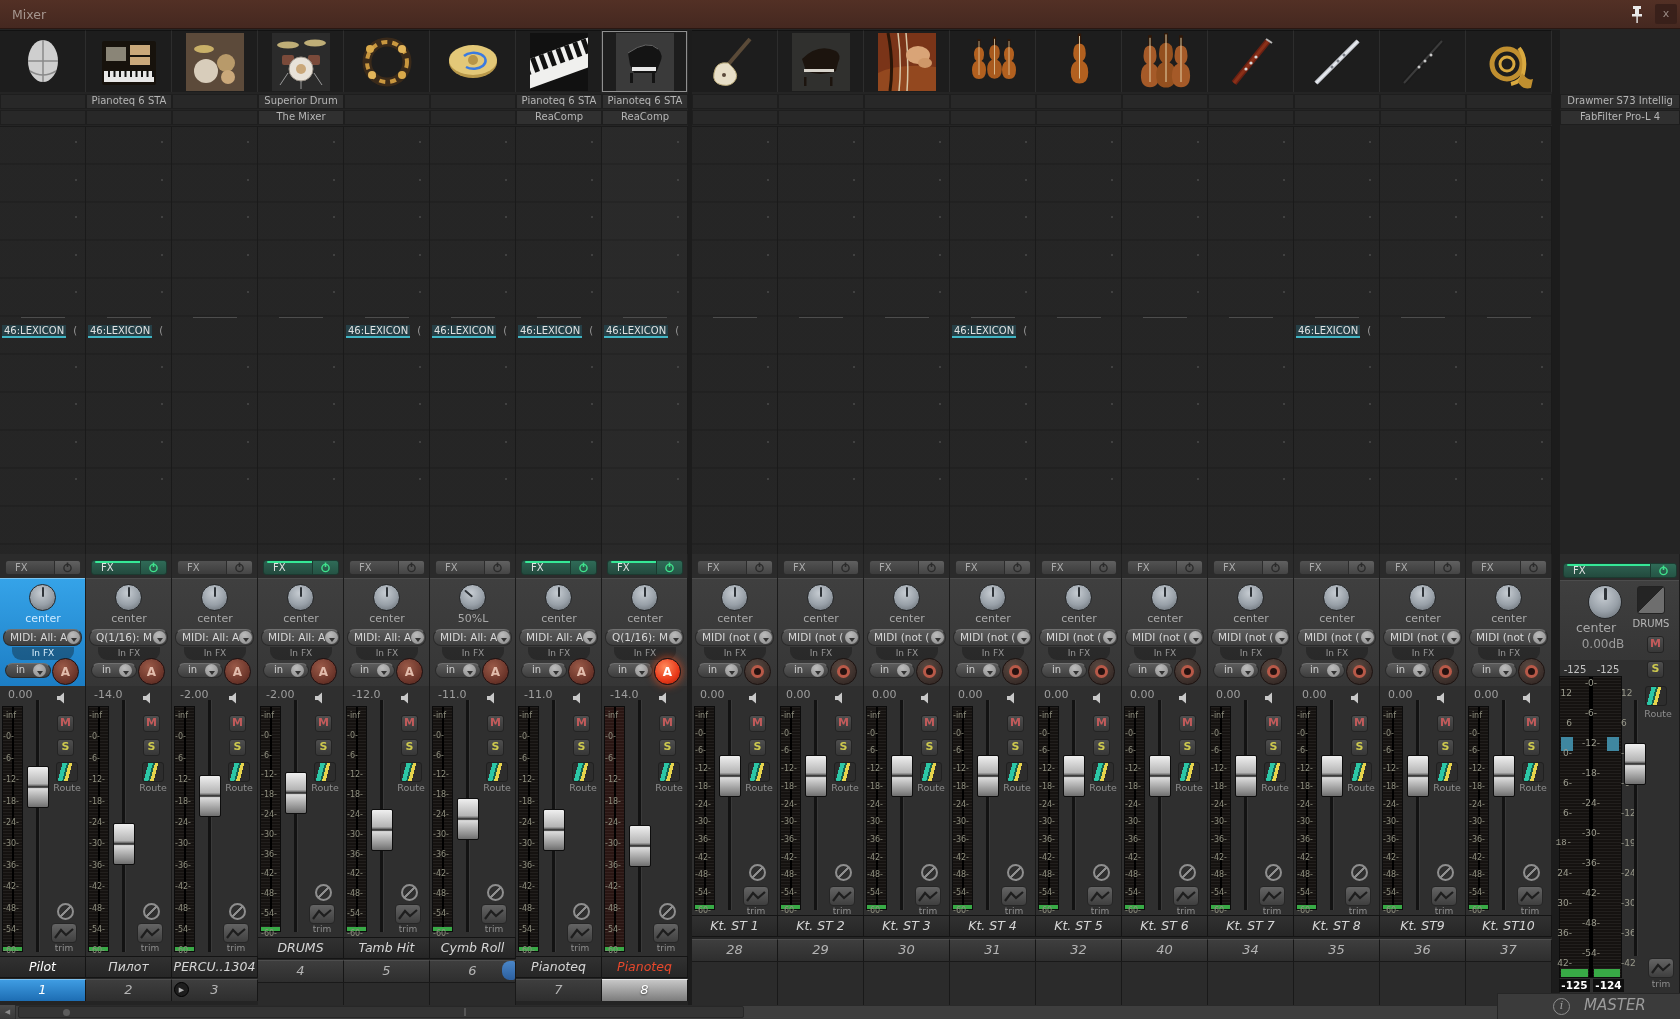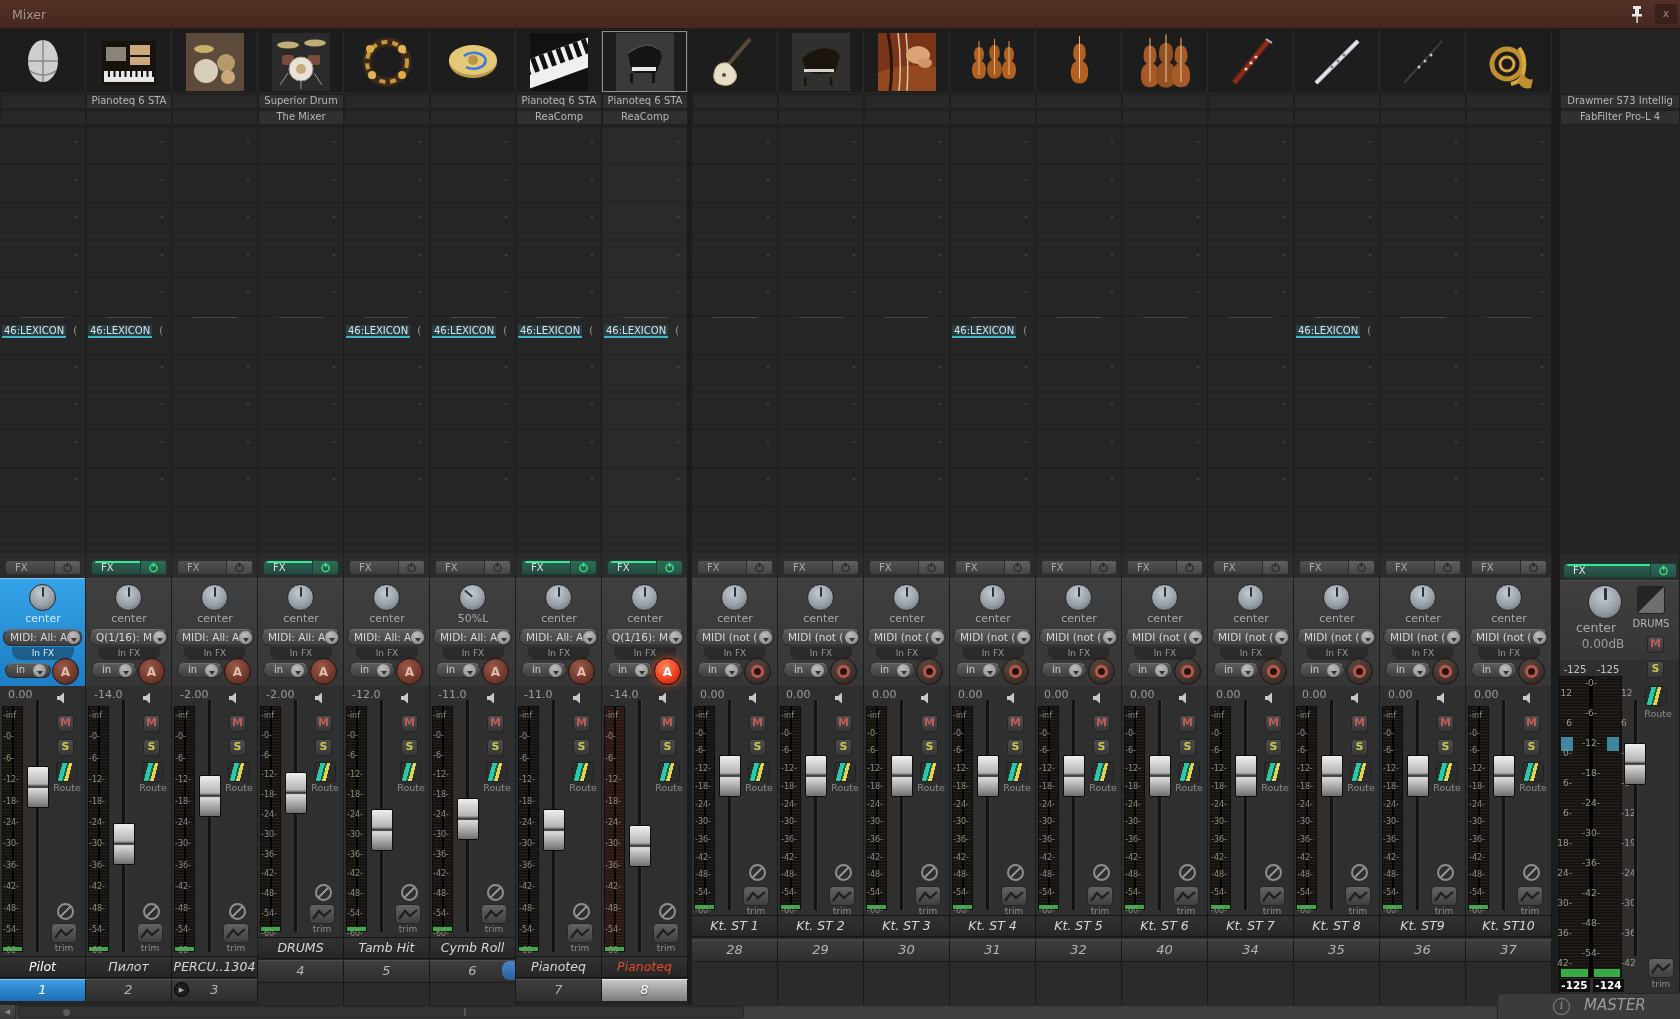--- a/index.html
+++ b/index.html
@@ -1703,21 +1703,21 @@
   <div class="bblock" style="left:1561px;top:737px"></div>
   <div class="bblock" style="left:1607px;top:737px"></div>
   <div class="mgreen" style="left:1561px;top:969px;width:27px;height:8px"></div>
   <div class="mgreen" style="left:1594px;top:969px;width:26px;height:8px"></div>
   <div id="m-scales">
       <div class="mscale2" style="left: 1552px; top: 688px; width: 20px; text-align: right;">12</div>
       <div class="mscale2" style="left: 1552px; top: 718px; width: 20px; text-align: right;">6</div>
       <div class="mscale2" style="left: 1552px; top: 748px; width: 20px; text-align: right;">0-</div>
       <div class="mscale2" style="left: 1552px; top: 778px; width: 20px; text-align: right;">6-</div>
       <div class="mscale2" style="left: 1552px; top: 808px; width: 20px; text-align: right;">6-</div>
-      <div class="mscale2" style="left: 1552px; top: 838px; width: 20px; text-align: right;">18-</div>
+      <div class="mscale2" style="left: 1552px; top: 838px; width: 20px; text-align: right; font-family: Liberation Mono, monospace;">18-</div>
       <div class="mscale2" style="left: 1552px; top: 868px; width: 20px; text-align: right;">24-</div>
       <div class="mscale2" style="left: 1552px; top: 898px; width: 20px; text-align: right;">30-</div>
       <div class="mscale2" style="left: 1552px; top: 928px; width: 20px; text-align: right;">36-</div>
       <div class="mscale2" style="left: 1552px; top: 958px; width: 20px; text-align: right;">42-</div>
       <div class="mscale2" style="left: 1577px; top: 678px; width: 28px; text-align: center;">-0-</div>
       <div class="mscale2" style="left: 1577px; top: 708px; width: 28px; text-align: center;">-6-</div>
       <div class="mscale2" style="left: 1577px; top: 738px; width: 28px; text-align: center;">-12-</div>
       <div class="mscale2" style="left: 1577px; top: 768px; width: 28px; text-align: center;">-18-</div>
       <div class="mscale2" style="left: 1577px; top: 798px; width: 28px; text-align: center;">-24-</div>
       <div class="mscale2" style="left: 1577px; top: 828px; width: 28px; text-align: center;">-30-</div>

